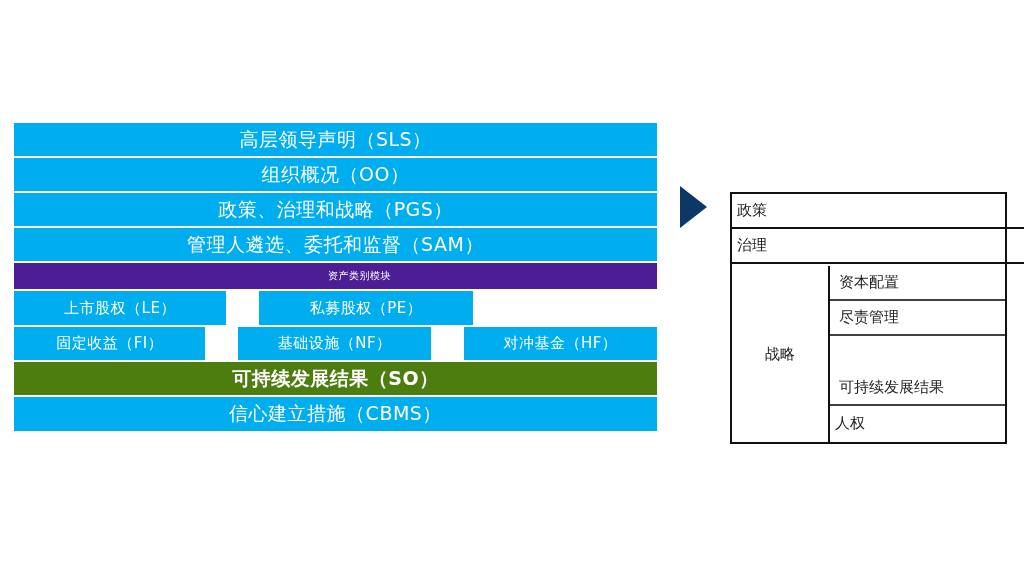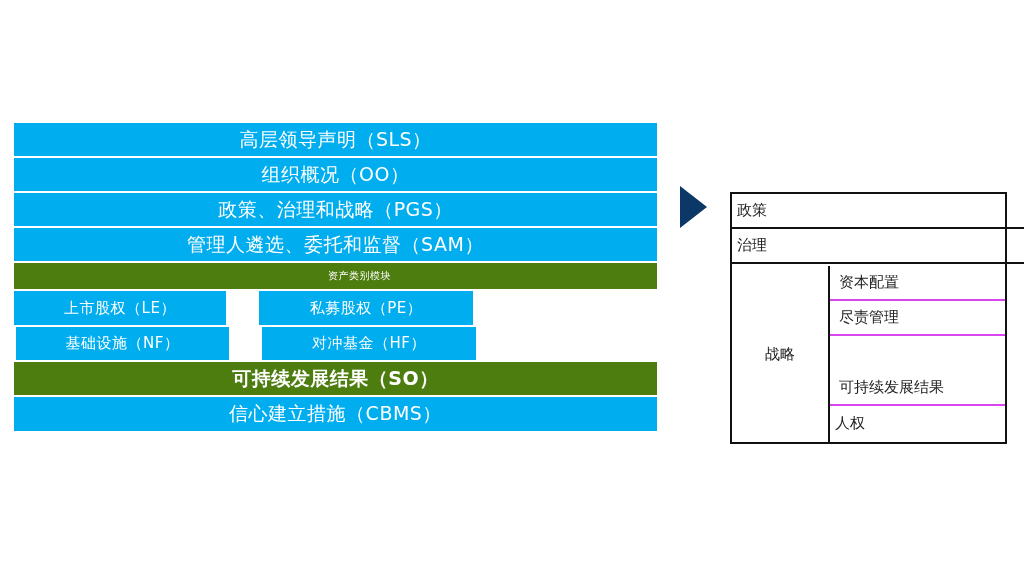--- a/index.html
+++ b/index.html
@@ -26,21 +26,21 @@
       width: 643px;
       display: flex;
       align-items: center;
       justify-content: center;
       color: #ffffff;
       font-size: 19px;
       letter-spacing: 0.5px;
       box-sizing: border-box;
     }
     .band.blue { background: #00aeef; }
-    .band.dark { background: #4d7c0f; font-size: 10px; padding-left: 48px; }
+    .band.dark { background: #4c1d95; font-size: 10px; padding-left: 48px; }
     .band.gray { background: #4d7c0f; font-weight: bold; }
     .grid-row {
       position: absolute;
       left: 0;
       width: 643px;
       display: flex;
       gap: 31px;
     }
     .cell {
       background: #00aeef;
@@ -105,37 +105,38 @@
     .sub {
       position: absolute;
       left: 98px;
       width: 175px;
       height: 35px;
       display: flex;
       align-items: center;
       padding-left: 5px;
       box-sizing: border-box;
     }
-    .sub.bb { border-bottom: 2px solid #d946ef; padding-left: 9px; }
+    .sub.bb { border-bottom: 2px solid #404040; padding-left: 9px; }
   </style>
 </head>
 <body>
 
 <div class="stack">
   <div class="band blue" style="top:0;height:33px;">高层领导声明（SLS）</div>
   <div class="band blue" style="top:35px;height:33px;">组织概况（OO）</div>
   <div class="band blue" style="top:70px;height:33px;">政策、治理和战略（PGS）</div>
   <div class="band blue" style="top:105px;height:33px;">管理人遴选、委托和监督（SAM）</div>
   <div class="band dark" style="top:140px;height:26px;">资产类别模块</div>
 
   <div class="grid-row" style="top:168px;height:34px;">
     <div class="cell c1">上市股权（LE）</div>
     <div class="cell c3">私募股权（PE）</div>
   </div>
   <div class="grid-row" style="top:204px;height:33px;">
+    <div class="cell c1">固定收益（FI）</div>
     <div class="cell c2">基础设施（NF）</div>
     <div class="cell c3">对冲基金（HF）</div>
   </div>
 
   <div class="band gray" style="top:239px;height:33px;">可持续发展结果（SO）</div>
   <div class="band blue" style="top:274px;height:34px;">信心建立措施（CBMS）</div>
 </div>
 
 <div class="arrow"></div>
 

